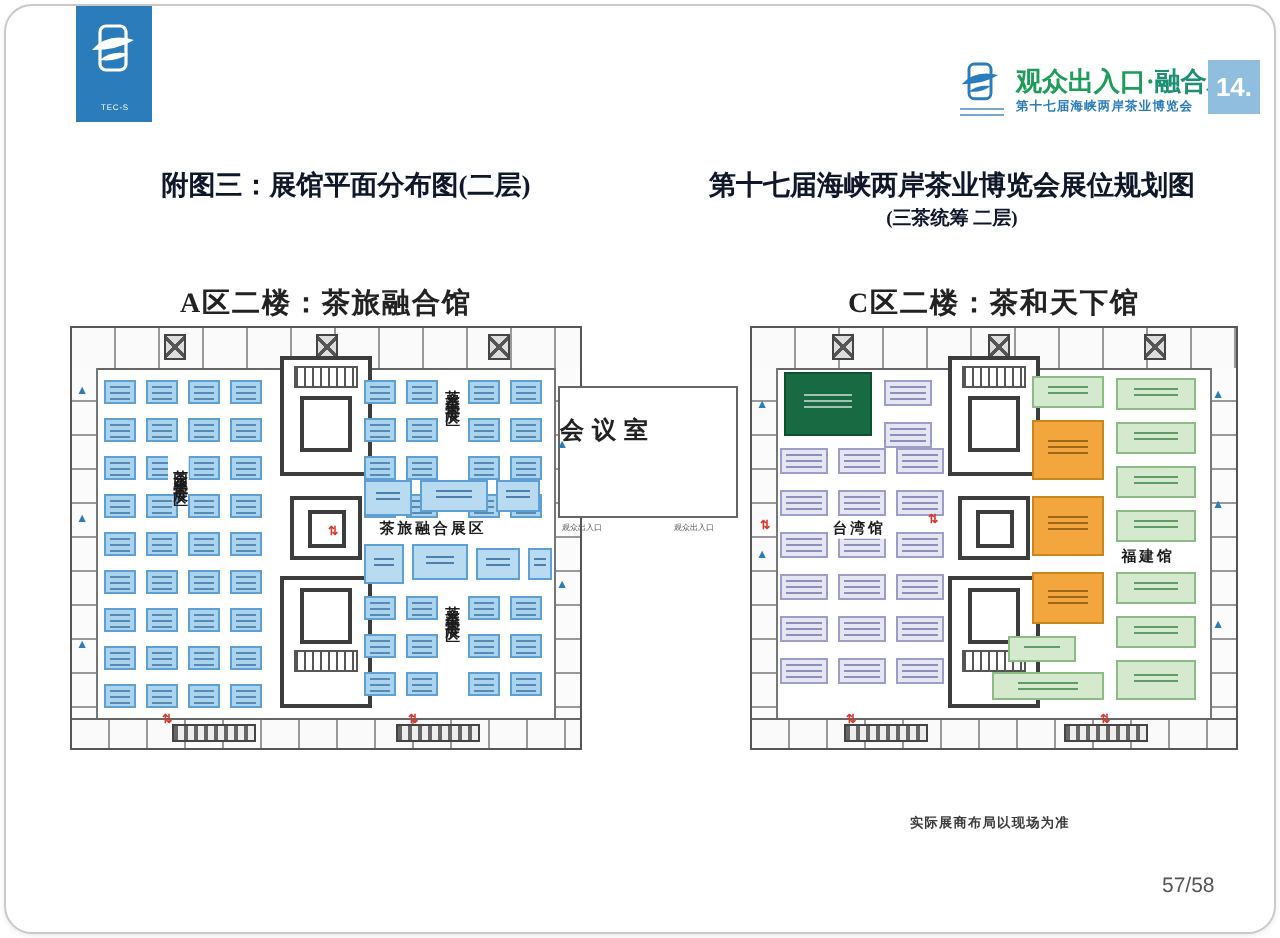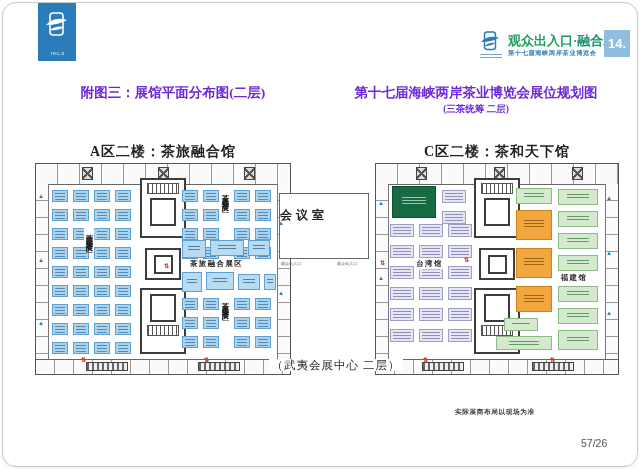--- a/index.html
+++ b/index.html
@@ -13,21 +13,21 @@
   .hdr-right{position:absolute;left:476px;top:27px;width:152px;height:32px;}
   .mini-logo{position:absolute;left:0;top:1px;}
   .mini-caption{position:absolute;left:1px;top:24px;width:22px;height:5px;background:repeating-linear-gradient(180deg,#7aa8cc 0 1px,transparent 1px 3px);}
   .slogan{position:absolute;left:29px;top:2px;white-space:nowrap;font-weight:bold;font-size:13px;font-family:"Liberation Serif",serif;}
   .slogan .g{color:#1e9c5a;}
   .slogan .b{color:#1d8f74;}
   .slogan-sub{position:absolute;left:29px;top:19px;color:#2b7cba;font-size:10px;transform:scale(.62);transform-origin:left top;white-space:nowrap;letter-spacing:1px;font-weight:bold;}
   .badge{position:absolute;left:125px;top:0;width:26px;height:27px;background:#8fbedf;color:#fff;font-weight:bold;font-size:13px;display:flex;align-items:center;justify-content:center;}
 
   
-  .doc-title{position:absolute;font-family:"Liberation Serif",serif;font-weight:bold;color:#6d28d9;text-align:center;font-size:13.5px;white-space:nowrap;}
+  .doc-title{position:absolute;font-family:"Liberation Serif",serif;font-weight:bold;color:#0f172a;text-align:center;font-size:13.5px;white-space:nowrap;}
   .t-left{left:50px;top:81px;width:240px;}
   .t-right{left:348px;top:81px;width:250px;}
   .t-right-sub{left:348px;top:100px;width:250px;font-size:9.5px;}
 
   .plan-title{position:absolute;font-family:"Liberation Serif",serif;font-weight:bold;color:#222;font-size:14px;text-align:center;white-space:nowrap;letter-spacing:1px;}
   .pt-a{left:40px;top:140px;width:240px;}
   .pt-c{left:378px;top:140px;width:232px;}
 
   
   .plan{position:absolute;background:#fff;border:1.5px solid #555;box-sizing:border-box;}
@@ -293,17 +293,16 @@
       <div class="marker" style="left: 4px; top: 95px;">⇅</div>
       <div class="marker" style="left: 47px; top: 192px;">⇅</div>
       <div class="marker" style="left: 174px; top: 192px;">⇅</div>
       <div class="warrow" style="top: 30px; right: 2px;">▲</div>
       <div class="warrow" style="top: 85px; right: 2px;">▲</div>
       <div class="warrow" style="top: 145px; right: 2px;">▲</div>
       <div class="warrow" style="top: 35px; left: 2px;">▲</div>
       <div class="warrow" style="top: 110px; left: 2px;">▲</div>
     </div>
 
-  <div class="venue-note"><span>（武夷会展中心 二层）</span></div>
   <div class="disclaimer">实际展商布局以现场为准</div>
-  <div class="page-num">57/26</div>
+  <div class="page-num">57/58</div>
 
 </div>
 
 </body></html>

